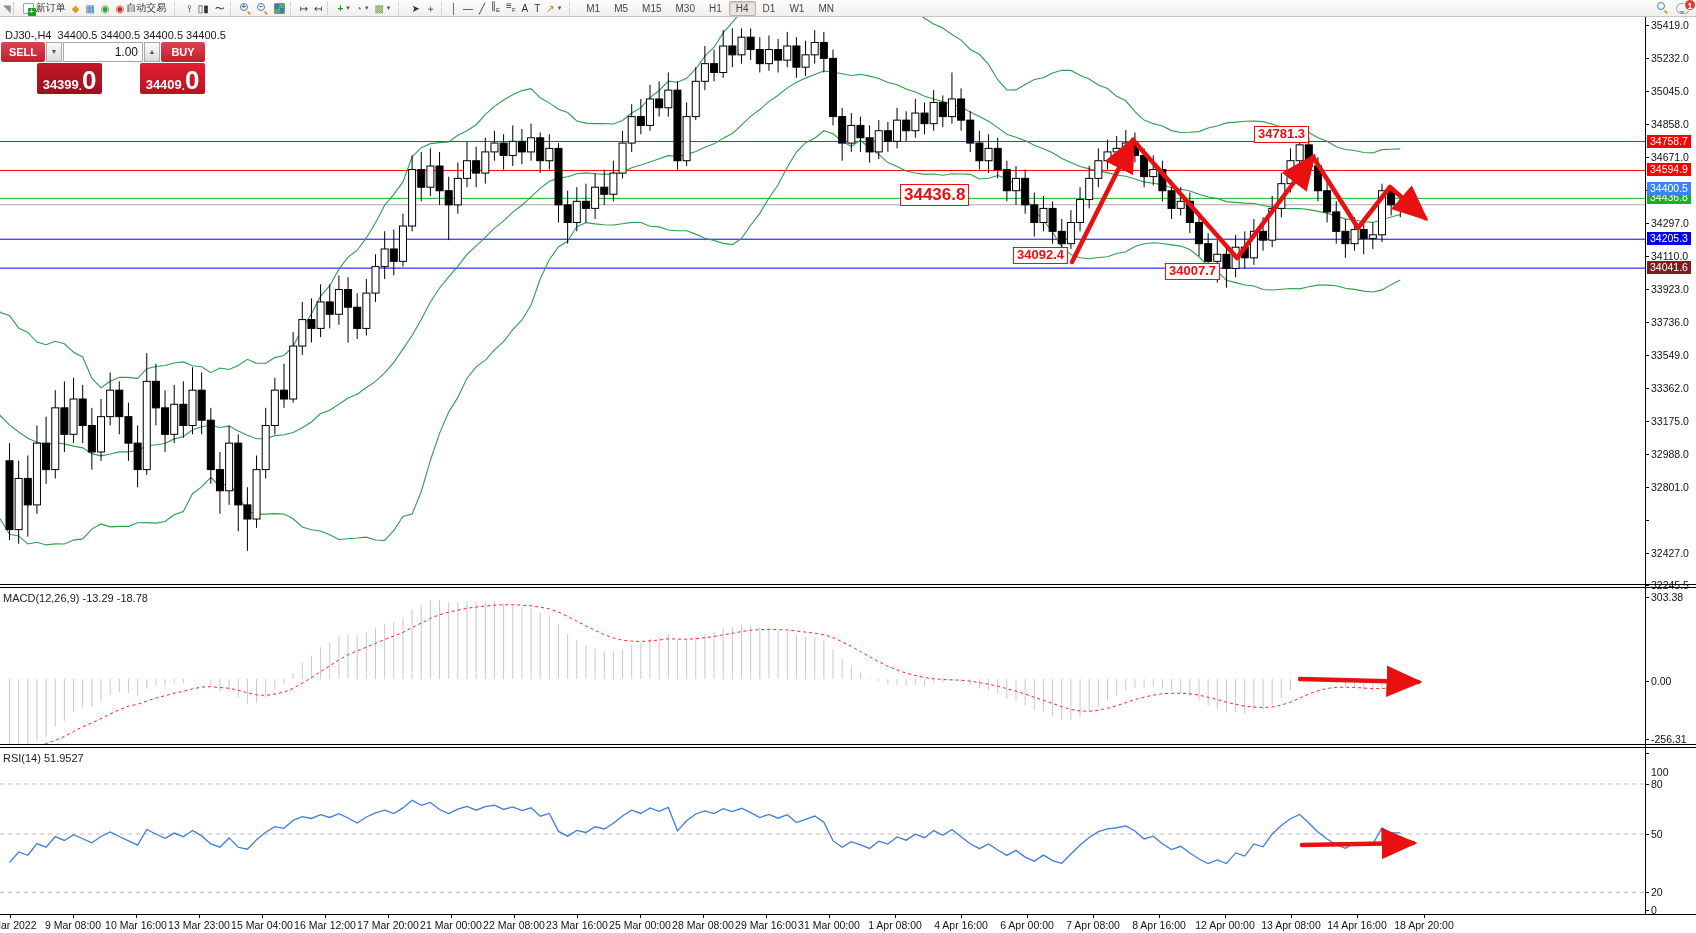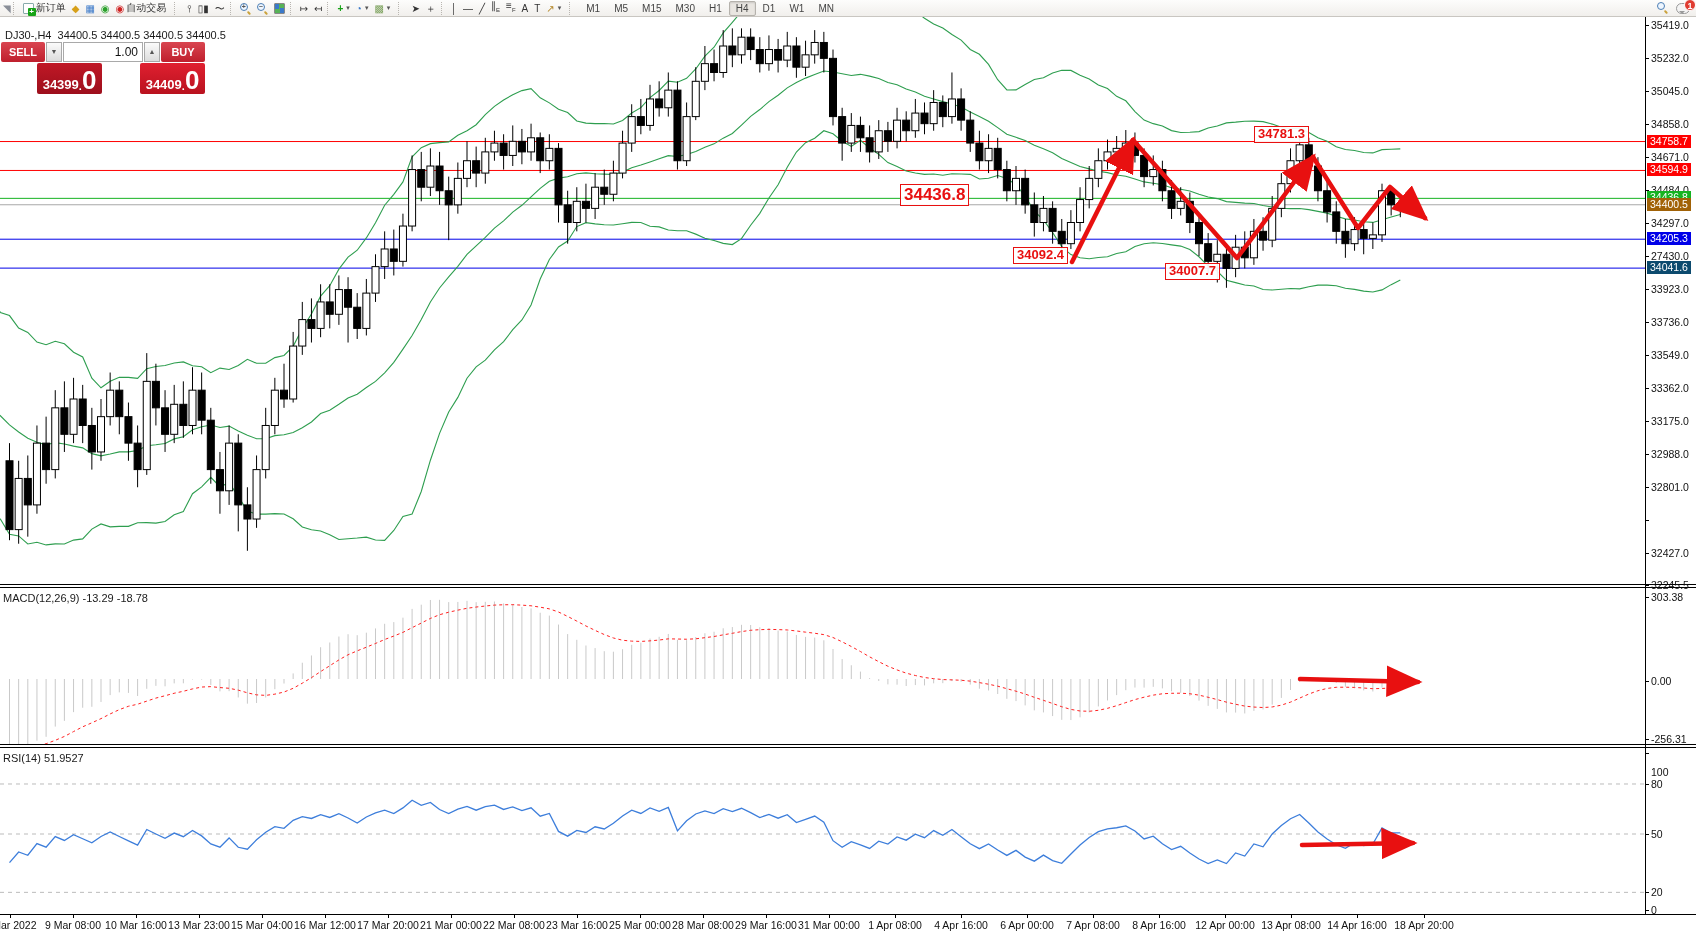--- a/index.html
+++ b/index.html
@@ -748,21 +748,21 @@
     <div class="ax-label" style="top: 85.011px;">35045.0</div>
     <div class="ax-tick" style="top: 124.016px;"></div>
     <div class="ax-label" style="top: 118.016px;">34858.0</div>
     <div class="ax-tick" style="top: 157.022px;"></div>
     <div class="ax-label" style="top: 151.022px;">34671.0</div>
     <div class="ax-tick" style="top: 190.028px;"></div>
     <div class="ax-label" style="top: 184.028px;">34484.0</div>
     <div class="ax-tick" style="top: 223.033px;"></div>
     <div class="ax-label" style="top: 217.033px;">34297.0</div>
     <div class="ax-tick" style="top: 256.038px;"></div>
-    <div class="ax-label" style="top: 250.038px;">27430.0</div>
+    <div class="ax-label" style="top: 250.038px;">34110.0</div>
     <div class="ax-tick" style="top: 289.044px;"></div>
     <div class="ax-label" style="top: 283.044px;">33923.0</div>
     <div class="ax-tick" style="top: 322.049px;"></div>
     <div class="ax-label" style="top: 316.049px;">33736.0</div>
     <div class="ax-tick" style="top: 355.055px;"></div>
     <div class="ax-label" style="top: 349.055px;">33549.0</div>
     <div class="ax-tick" style="top: 388.06px;"></div>
     <div class="ax-label" style="top: 382.06px;">33362.0</div>
     <div class="ax-tick" style="top: 421.066px;"></div>
     <div class="ax-label" style="top: 415.066px;">33175.0</div>
@@ -772,23 +772,23 @@
     <div class="ax-label" style="top: 481.077px;">32801.0</div>
     <div class="ax-tick" style="top: 520.082px;"></div>
     <div class="ax-label" style="top: 514.082px; margin-left: 48px;">32614.0</div>
     <div class="ax-tick" style="top: 553.088px;"></div>
     <div class="ax-label" style="top: 547.088px;">32427.0</div>
     <div class="ax-tick" style="top: 585.123px;"></div>
     <div class="ax-label" style="top: 579.123px;">32245.5</div>
     <div class="ax-badge" style="top: 134.543px; background: rgb(255, 0, 0);">34758.7</div>
     <div class="ax-badge" style="top: 163.454px; background: rgb(255, 0, 0);">34594.9</div>
     <div class="ax-badge" style="top: 191.358px; background: rgb(21, 179, 33);">34436.8</div>
-    <div class="ax-badge" style="top: 198px; background: #a16207;">34400.5</div>
+    <div class="ax-badge" style="top: 182px; background: #3b82f6;">34400.5</div>
     <div class="ax-badge" style="top: 232.218px; background: rgb(0, 0, 232);">34205.3</div>
-    <div class="ax-badge" style="top: 261.111px; background: #0c4a6e;">34041.6</div>
+    <div class="ax-badge" style="top: 261.111px; background: #7f1d1d;">34041.6</div>
     <div class="ax-tick" style="top: 597px;"></div>
     <div class="ax-label" style="top: 591px;">303.38</div>
     <div class="ax-tick" style="top: 681px;"></div>
     <div class="ax-label" style="top: 675px;">0.00</div>
     <div class="ax-tick" style="top: 739px;"></div>
     <div class="ax-label" style="top: 733px;">-256.31</div>
     <div class="ax-tick" style="top: 753px;"></div>
     <div class="ax-label" style="top: 766px;">100</div>
     <div class="ax-tick" style="top: 784px;"></div>
     <div class="ax-label" style="top: 778px;">80</div>

